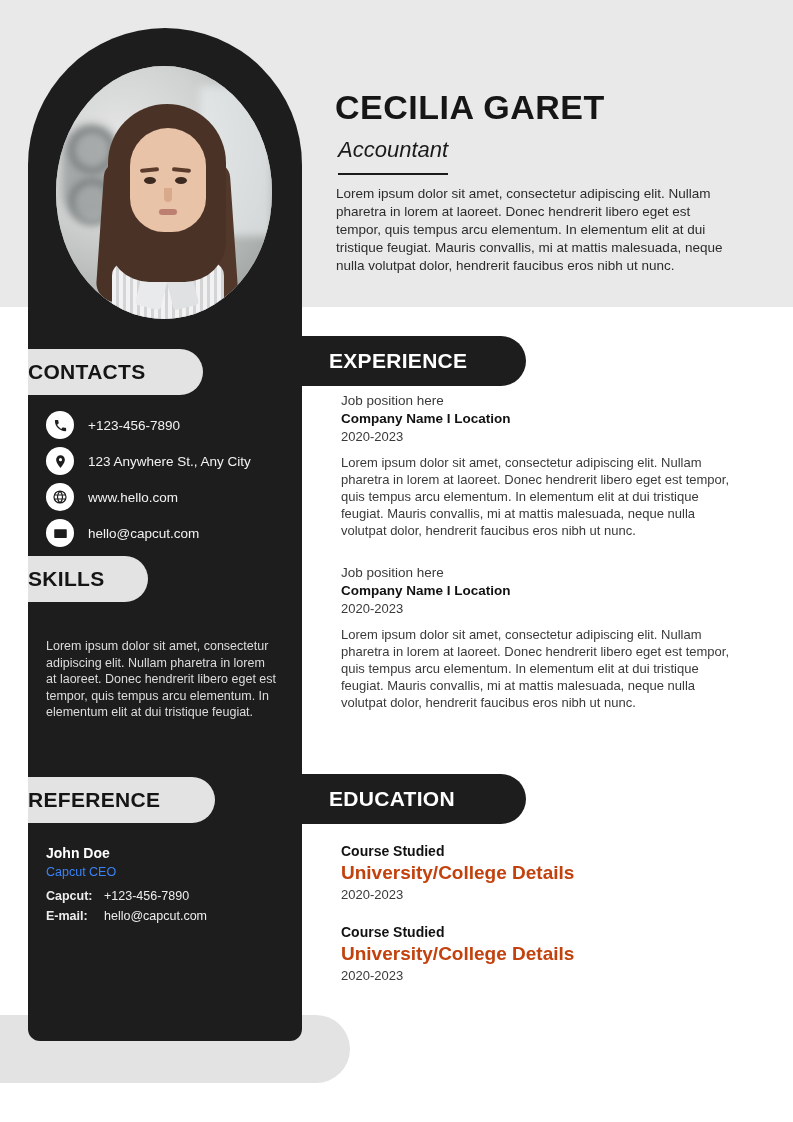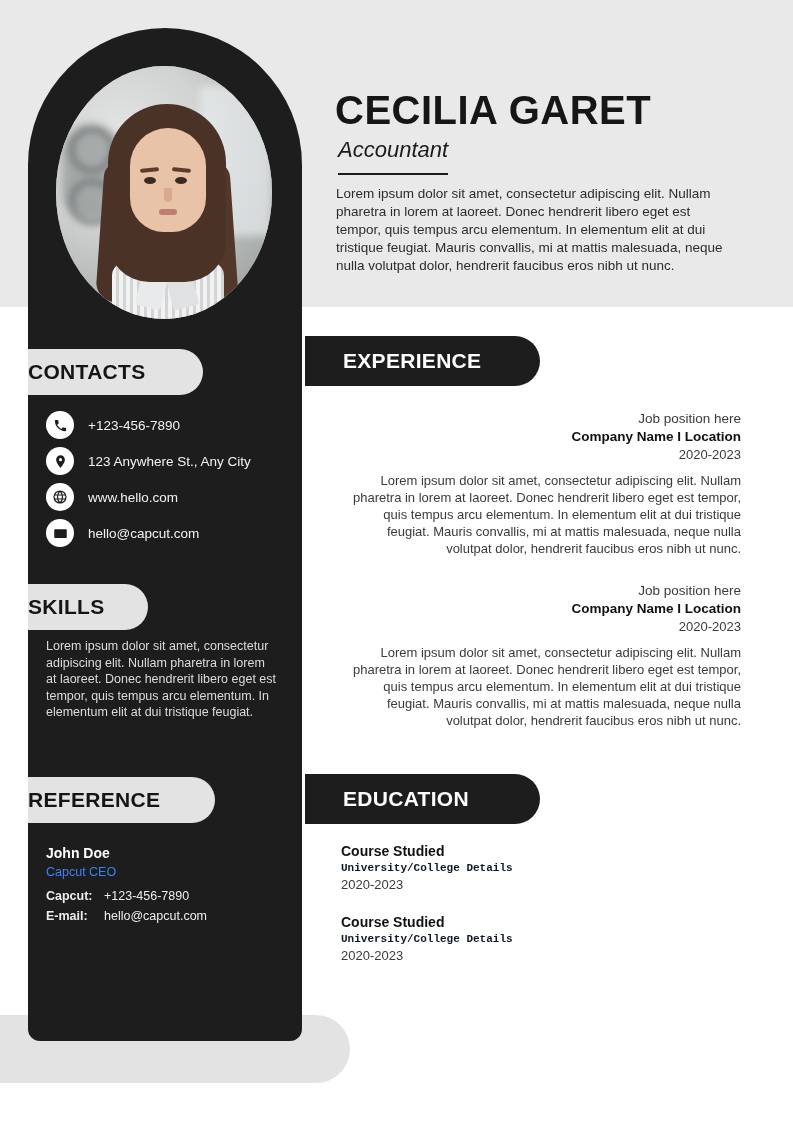--- a/index.html
+++ b/index.html
@@ -227,21 +227,21 @@
     background: #dfe1e3;
     transform: rotate(-14deg);
     border-radius: 4px;
   }
 
   
   .name {
     position: absolute;
     left: 335px;
     top: 88px;
-    font-size: 40px;
+    font-size: 34px;
     font-weight: bold;
     letter-spacing: 0.5px;
     color: #161616;
     z-index: 5;
   }
   .role {
     position: absolute;
     left: 338px;
     top: 137px;
     font-size: 22px;
@@ -278,21 +278,21 @@
     font-size: 21px;
     font-weight: bold;
     color: #151515;
     letter-spacing: .3px;
   }
   .pill-left.skills { width: 120px; }
   .pill-left.reference { width: 187px; }
 
   .pill-right {
     position: absolute;
-    left: 305px;
+    left: 291px;
     width: 235px;
     height: 50px;
     background: #1d1d1d;
     border-radius: 0 25px 25px 0;
     display: flex;
     align-items: center;
     z-index: 6;
   }
   .pill-right span {
     padding-left: 38px;
@@ -373,24 +373,23 @@
   .ref-row .lab {
     font-weight: bold;
     width: 58px;
     flex: none;
   }
 
   
   .exp-list {
     position: absolute;
     left: 341px;
-    top: 411px;
+    top: 393px;
     width: 400px;
     z-index: 5;
-    text-align: right;
   }
   .exp-item { margin-bottom: 26px; }
   .exp-pos {
     font-size: 13.5px;
     color: #3a3a3a;
     margin-bottom: 3px;
   }
   .exp-company {
     font-size: 13.5px;
     font-weight: bold;
@@ -417,25 +416,24 @@
     z-index: 5;
   }
   .edu-item { margin-bottom: 22px; }
   .edu-course {
     font-size: 14px;
     font-weight: bold;
     color: #111111;
     margin-bottom: 3px;
   }
   .edu-school {
-    font-size: 11px;
-    font-weight: bold;
-    color: #0f172a;
+    font-size: 19px;
+    font-weight: bold;
+    color: #c2410c;
     margin-bottom: 3px;
-    font-family: Liberation Mono, monospace;
   }
   .edu-dates {
     font-size: 13px;
     color: #3a3a3a;
   }
 </style>
 </head>
 <body>
 
 <div class="page">
@@ -502,21 +500,21 @@
     <div class="contact-row">
       <span class="c-icon">
         <svg width="15" height="15" viewBox="0 0 24 24">
             <path fill="#1d1d1d" d="M3 5h18c.6 0 1 .4 1 1v12c0 .6-.4 1-1 1H3c-.6 0-1-.4-1-1V6c0-.6.4-1 1-1zm9 8L4.2 7h15.6L12 13z"></path>
           </svg>
       </span>
       <span class="txt">hello@capcut.com</span>
     </div>
   </div>
 
-  <div class="pill-left skills" style="top:584px;">
+  <div class="pill-left skills" style="top:556px;">
     <span>SKILLS</span>
   </div>
   <div class="skills-text">Lorem ipsum dolor sit amet, consectetur adipiscing elit. Nullam pharetra in lorem at laoreet. Donec hendrerit libero eget est tempor, quis tempus arcu elementum. In elementum elit at dui tristique feugiat.</div>
 
   <div class="pill-left reference" style="top:777px;">
     <span>REFERENCE</span>
   </div>
   <div class="ref-block">
     <div class="ref-name">John Doe</div>
     <div class="ref-title">Capcut CEO</div>

